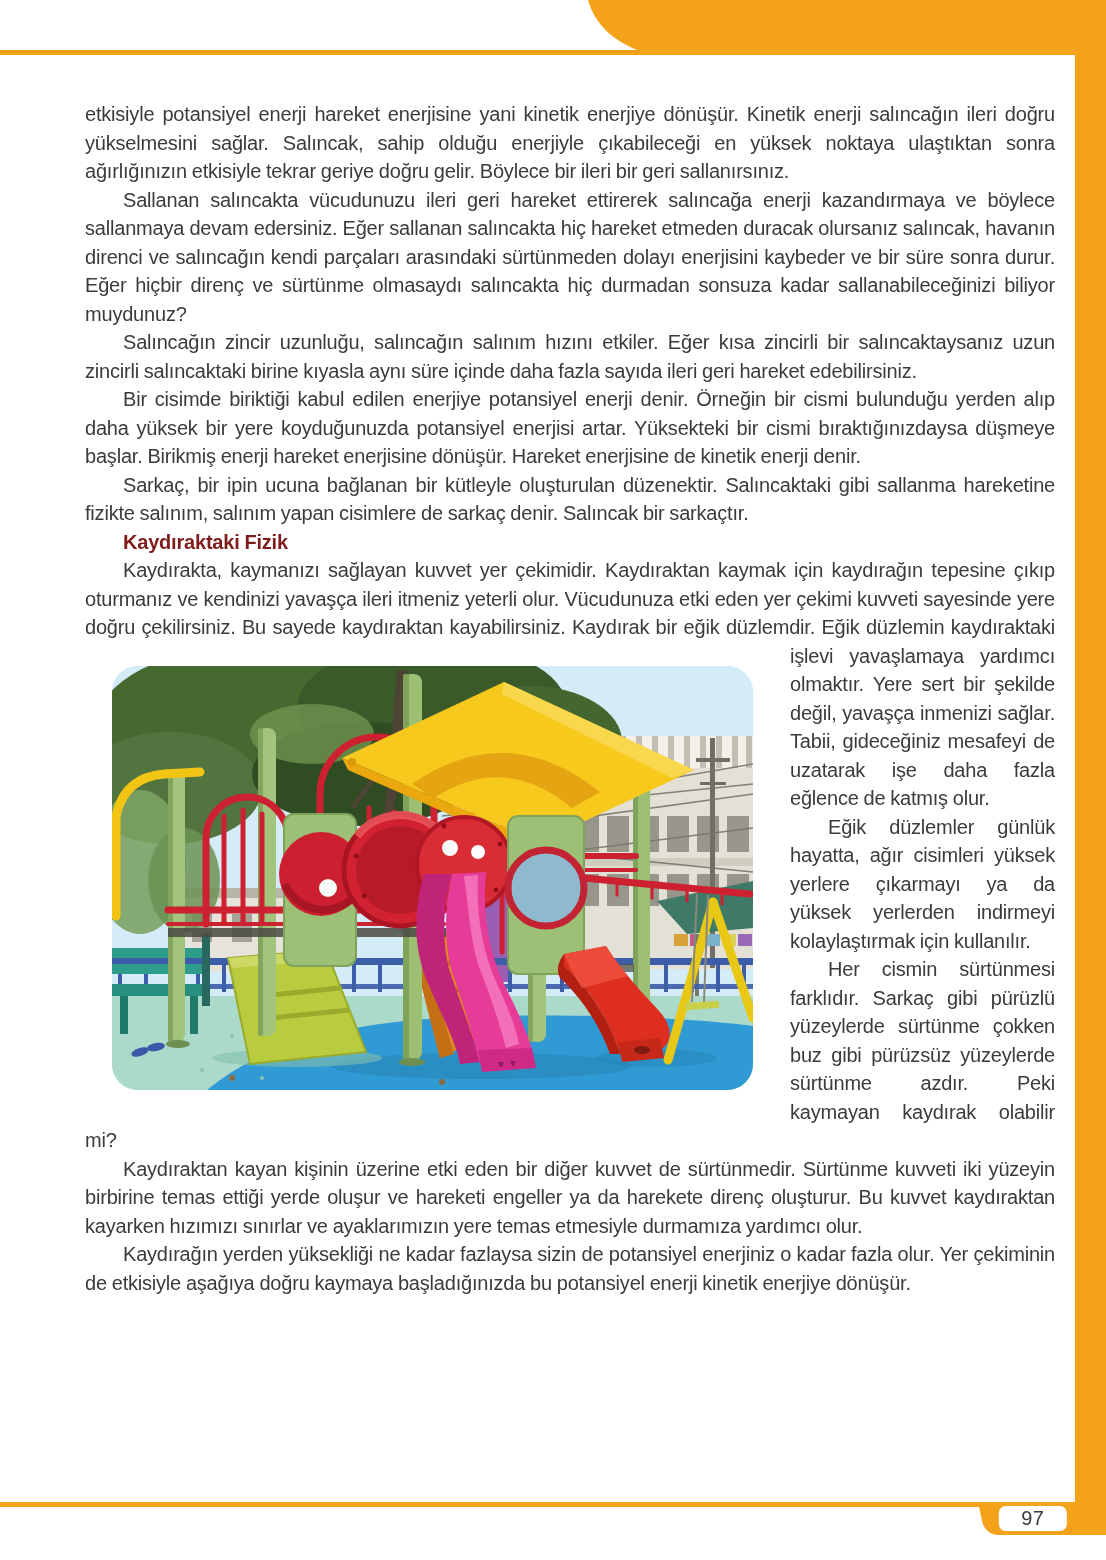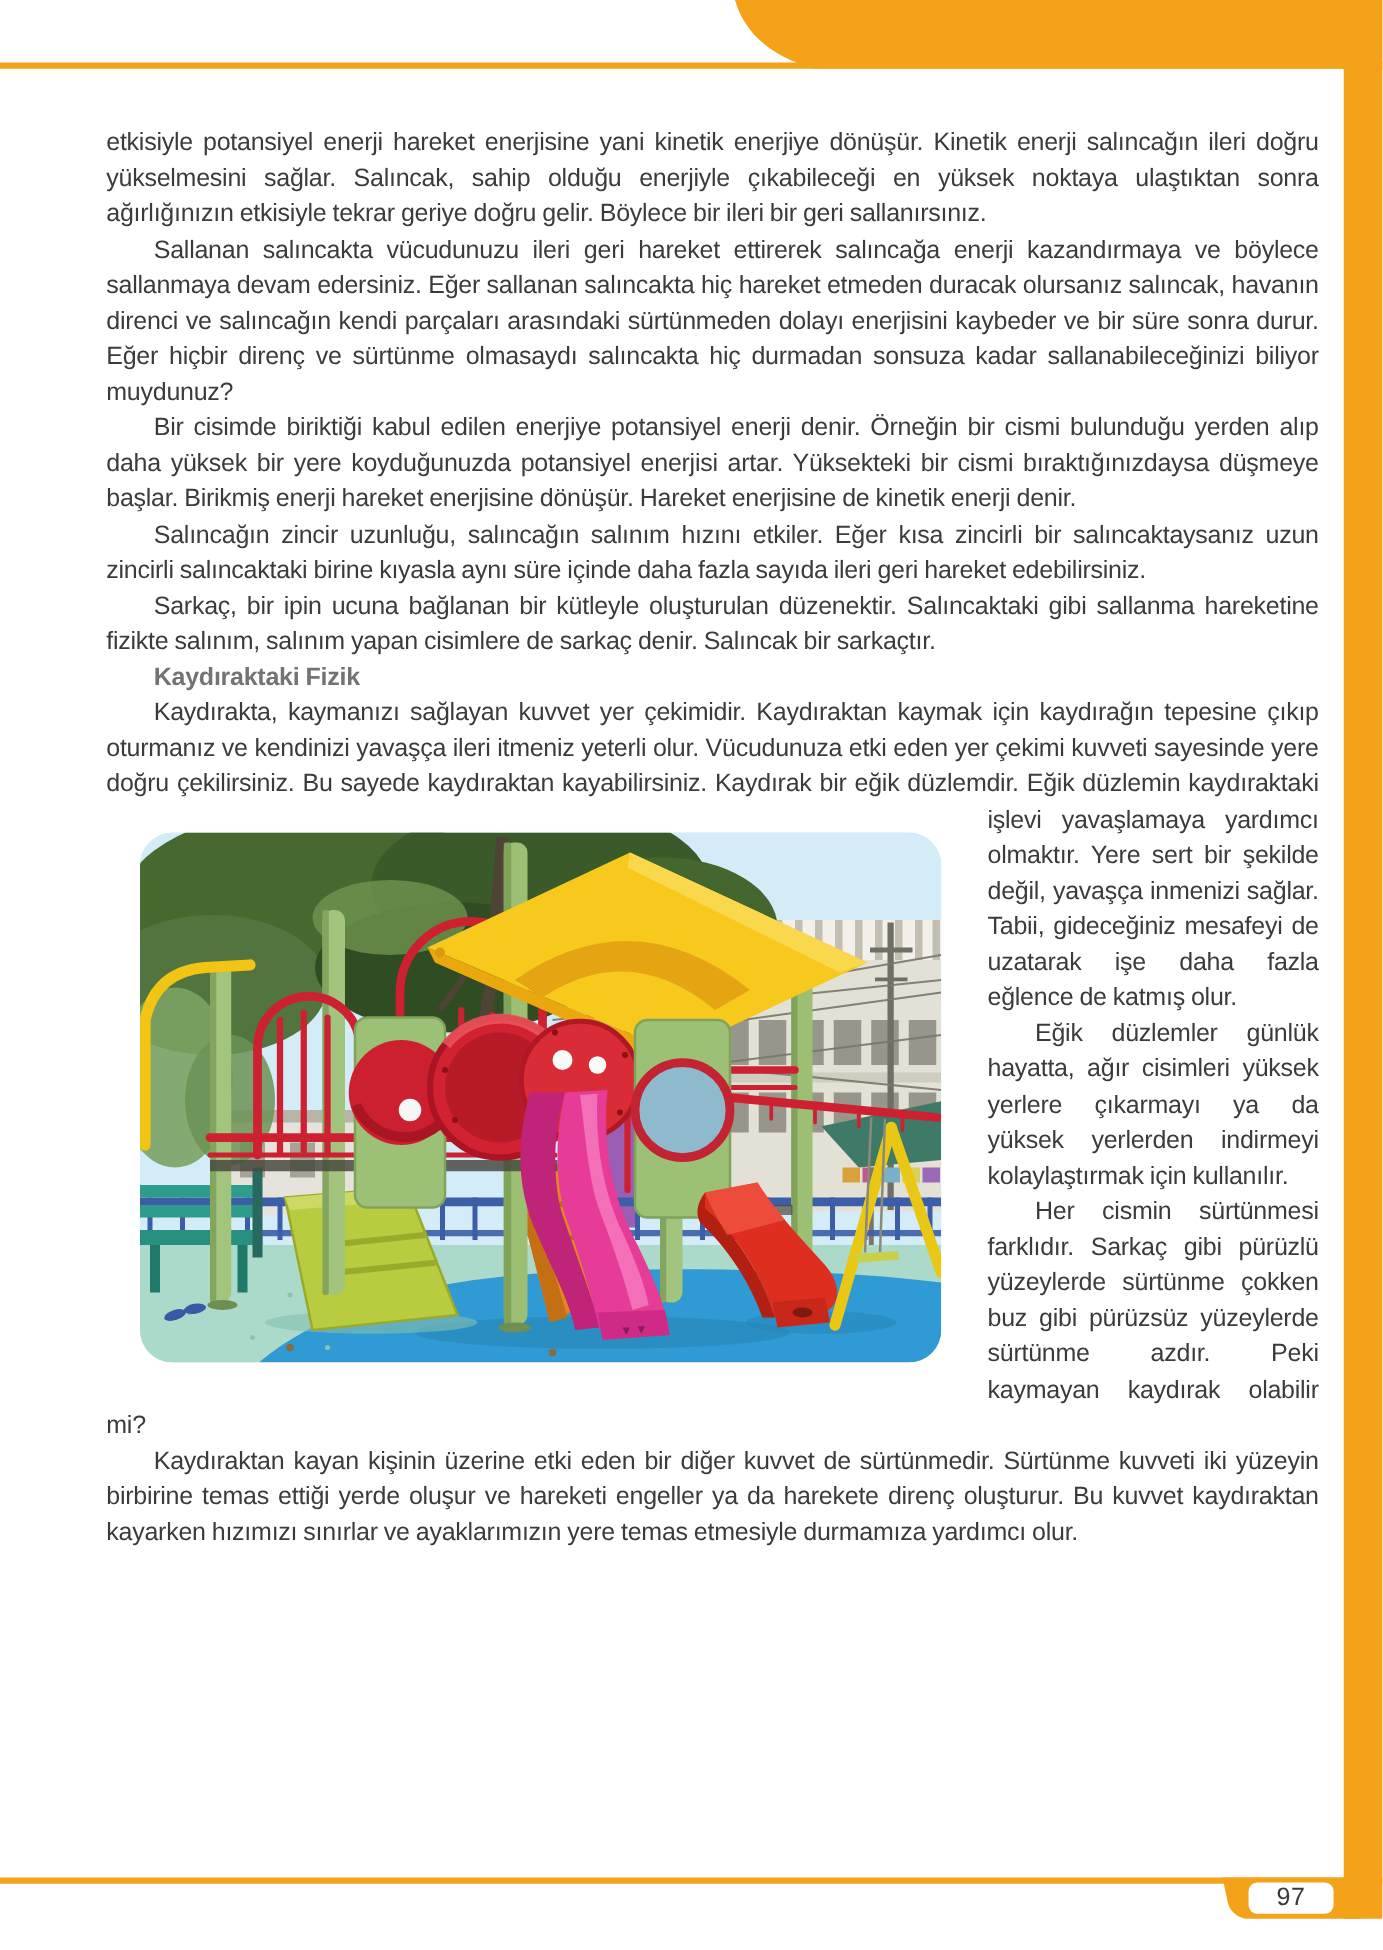--- a/index.html
+++ b/index.html
@@ -32,21 +32,21 @@
   .text-col{
     position:absolute;left:85px;top:100px;width:970px;
     font-size:20px;line-height:28.5px;color:#3b3b3b;
     text-align:justify;letter-spacing:-0.2px;word-spacing:-0.5px;
     hyphens:none;
   }
   .text-col p{margin:0;text-indent:38px;}
   .text-col p.no-indent{text-indent:0;}
   .text-col h3{
     margin:0;font-size:20px;line-height:28.5px;font-weight:bold;
-    color:#737373;text-indent:38px;
+    color:#7f1d1d;text-indent:38px;
   }
 
   
   .photo-float{
     float:left;display:block;width:641px;height:424px;
     margin:24px 37px 20px 27px;
     border-radius:26px;overflow:hidden;background:#d3ecf7;
   }
   .photo-float svg{display:block;width:641px;height:424px;}
 </style>
@@ -63,22 +63,22 @@
   </div>
   <div class="side-strip"></div>
   <div class="bottom-line"></div>
   <div class="page-tab">
     <div class="num-box">97</div>
   </div>
 
   <div class="text-col">
     <p class="no-indent">etkisiyle potansiyel enerji hareket enerjisine yani kinetik enerjiye dönüşür. Kinetik enerji salıncağın ileri doğru yükselmesini sağlar. Salıncak, sahip olduğu enerjiyle çıkabileceği en yüksek noktaya ulaştıktan sonra ağırlığınızın etkisiyle tekrar geriye doğru gelir. Böylece bir ileri bir geri sallanırsınız.</p>
     <p>Sallanan salıncakta vücudunuzu ileri geri hareket ettirerek salıncağa enerji kazandırmaya ve böylece sallanmaya devam edersiniz. Eğer sallanan salıncakta hiç hareket etmeden duracak olursanız salıncak, havanın direnci ve salıncağın kendi parçaları arasındaki sürtünmeden dolayı enerjisini kaybeder ve bir süre sonra durur. Eğer hiçbir direnç ve sürtünme olmasaydı salıncakta hiç durmadan sonsuza kadar sallanabileceğinizi biliyor muydunuz?</p>
+    <p>Salıncağın zincir uzunluğu, salıncağın salınım hızını etkiler. Eğer kısa zincirli bir salıncaktaysanız uzun zincirli salıncaktaki birine kıyasla aynı süre içinde daha fazla sayıda ileri geri hareket edebilirsiniz.</p>
     <p>Bir cisimde biriktiği kabul edilen enerjiye potansiyel enerji denir. Örneğin bir cismi bulunduğu yerden alıp daha yüksek bir yere koyduğunuzda potansiyel enerjisi artar. Yüksekteki bir cismi bıraktığınızdaysa düşmeye başlar. Birikmiş enerji hareket enerjisine dönüşür. Hareket enerjisine de kinetik enerji denir.</p>
-    <p>Salıncağın zincir uzunluğu, salıncağın salınım hızını etkiler. Eğer kısa zincirli bir salıncaktaysanız uzun zincirli salıncaktaki birine kıyasla aynı süre içinde daha fazla sayıda ileri geri hareket edebilirsiniz.</p>
     <p>Sarkaç, bir ipin ucuna bağlanan bir kütleyle oluşturulan düzenektir. Salıncaktaki gibi sallanma hareketine fizikte salınım, salınım yapan cisimlere de sarkaç denir. Salıncak bir sarkaçtır.</p>
     <h3>Kaydıraktaki Fizik</h3>
 
     <p>
       <span>Kaydırakta, kaymanızı sağlayan kuvvet yer çekimidir. Kaydıraktan kaymak için kaydırağın tepesine çıkıp oturmanız ve kendinizi yavaşça ileri itmeniz yeterli olur. Vücudunuza etki eden yer çekimi kuvveti sayesinde yere doğru çekilirsiniz. Bu sayede kaydıraktan kayabilirsiniz. Kaydırak bir eğik</span>
       <span class="photo-float" title="Kaydıraklı renkli çocuk oyun parkı fotoğrafı">
 
         <svg viewBox="0 0 641 424" aria-hidden="true">
 
           <rect x="0" y="0" width="641" height="424" fill="#d3ecf7"></rect>
@@ -319,15 +319,16 @@
             <rect x="573" y="336" width="34" height="7" fill="#c8d04a" transform="rotate(-4 590 340)"></rect>
           </g>
         </svg>
       </span>
       <span>düzlemdir. Eğik düzlemin kaydıraktaki işlevi yavaşlamaya yardımcı olmaktır. Yere sert bir şekilde değil, yavaşça inmenizi sağlar. Tabii, gideceğiniz mesafeyi de uzatarak işe daha fazla eğlence de katmış olur.</span>
     </p>
 
     <p>Eğik düzlemler günlük hayatta, ağır cisimleri yüksek yerlere çıkarmayı ya da yüksek yerlerden indirmeyi kolaylaştırmak için kullanılır.</p>
     <p>Her cismin sürtünmesi farklıdır. Sarkaç gibi pürüzlü yüzeylerde sürtünme çokken buz gibi pürüzsüz yüzeylerde sürtünme azdır. Peki kaymayan kaydırak olabilir mi?</p>
     <p>Kaydıraktan kayan kişinin üzerine etki eden bir diğer kuvvet de sürtünmedir. Sürtünme kuvveti iki yüzeyin birbirine temas ettiği yerde oluşur ve hareketi engeller ya da harekete direnç oluşturur. Bu kuvvet kaydıraktan kayarken hızımızı sınırlar ve ayaklarımızın yere temas etmesiyle durmamıza yardımcı olur.</p>
+    <p>Kaydırağın yerden yüksekliği ne kadar fazlaysa sizin de potansiyel enerjiniz o kadar fazla olur. Yer çekiminin de etkisiyle aşağıya doğru kaymaya başladığınızda bu potansiyel enerji kinetik enerjiye dönüşür.</p>
   </div>
 
 </div>
 
 </body></html>

